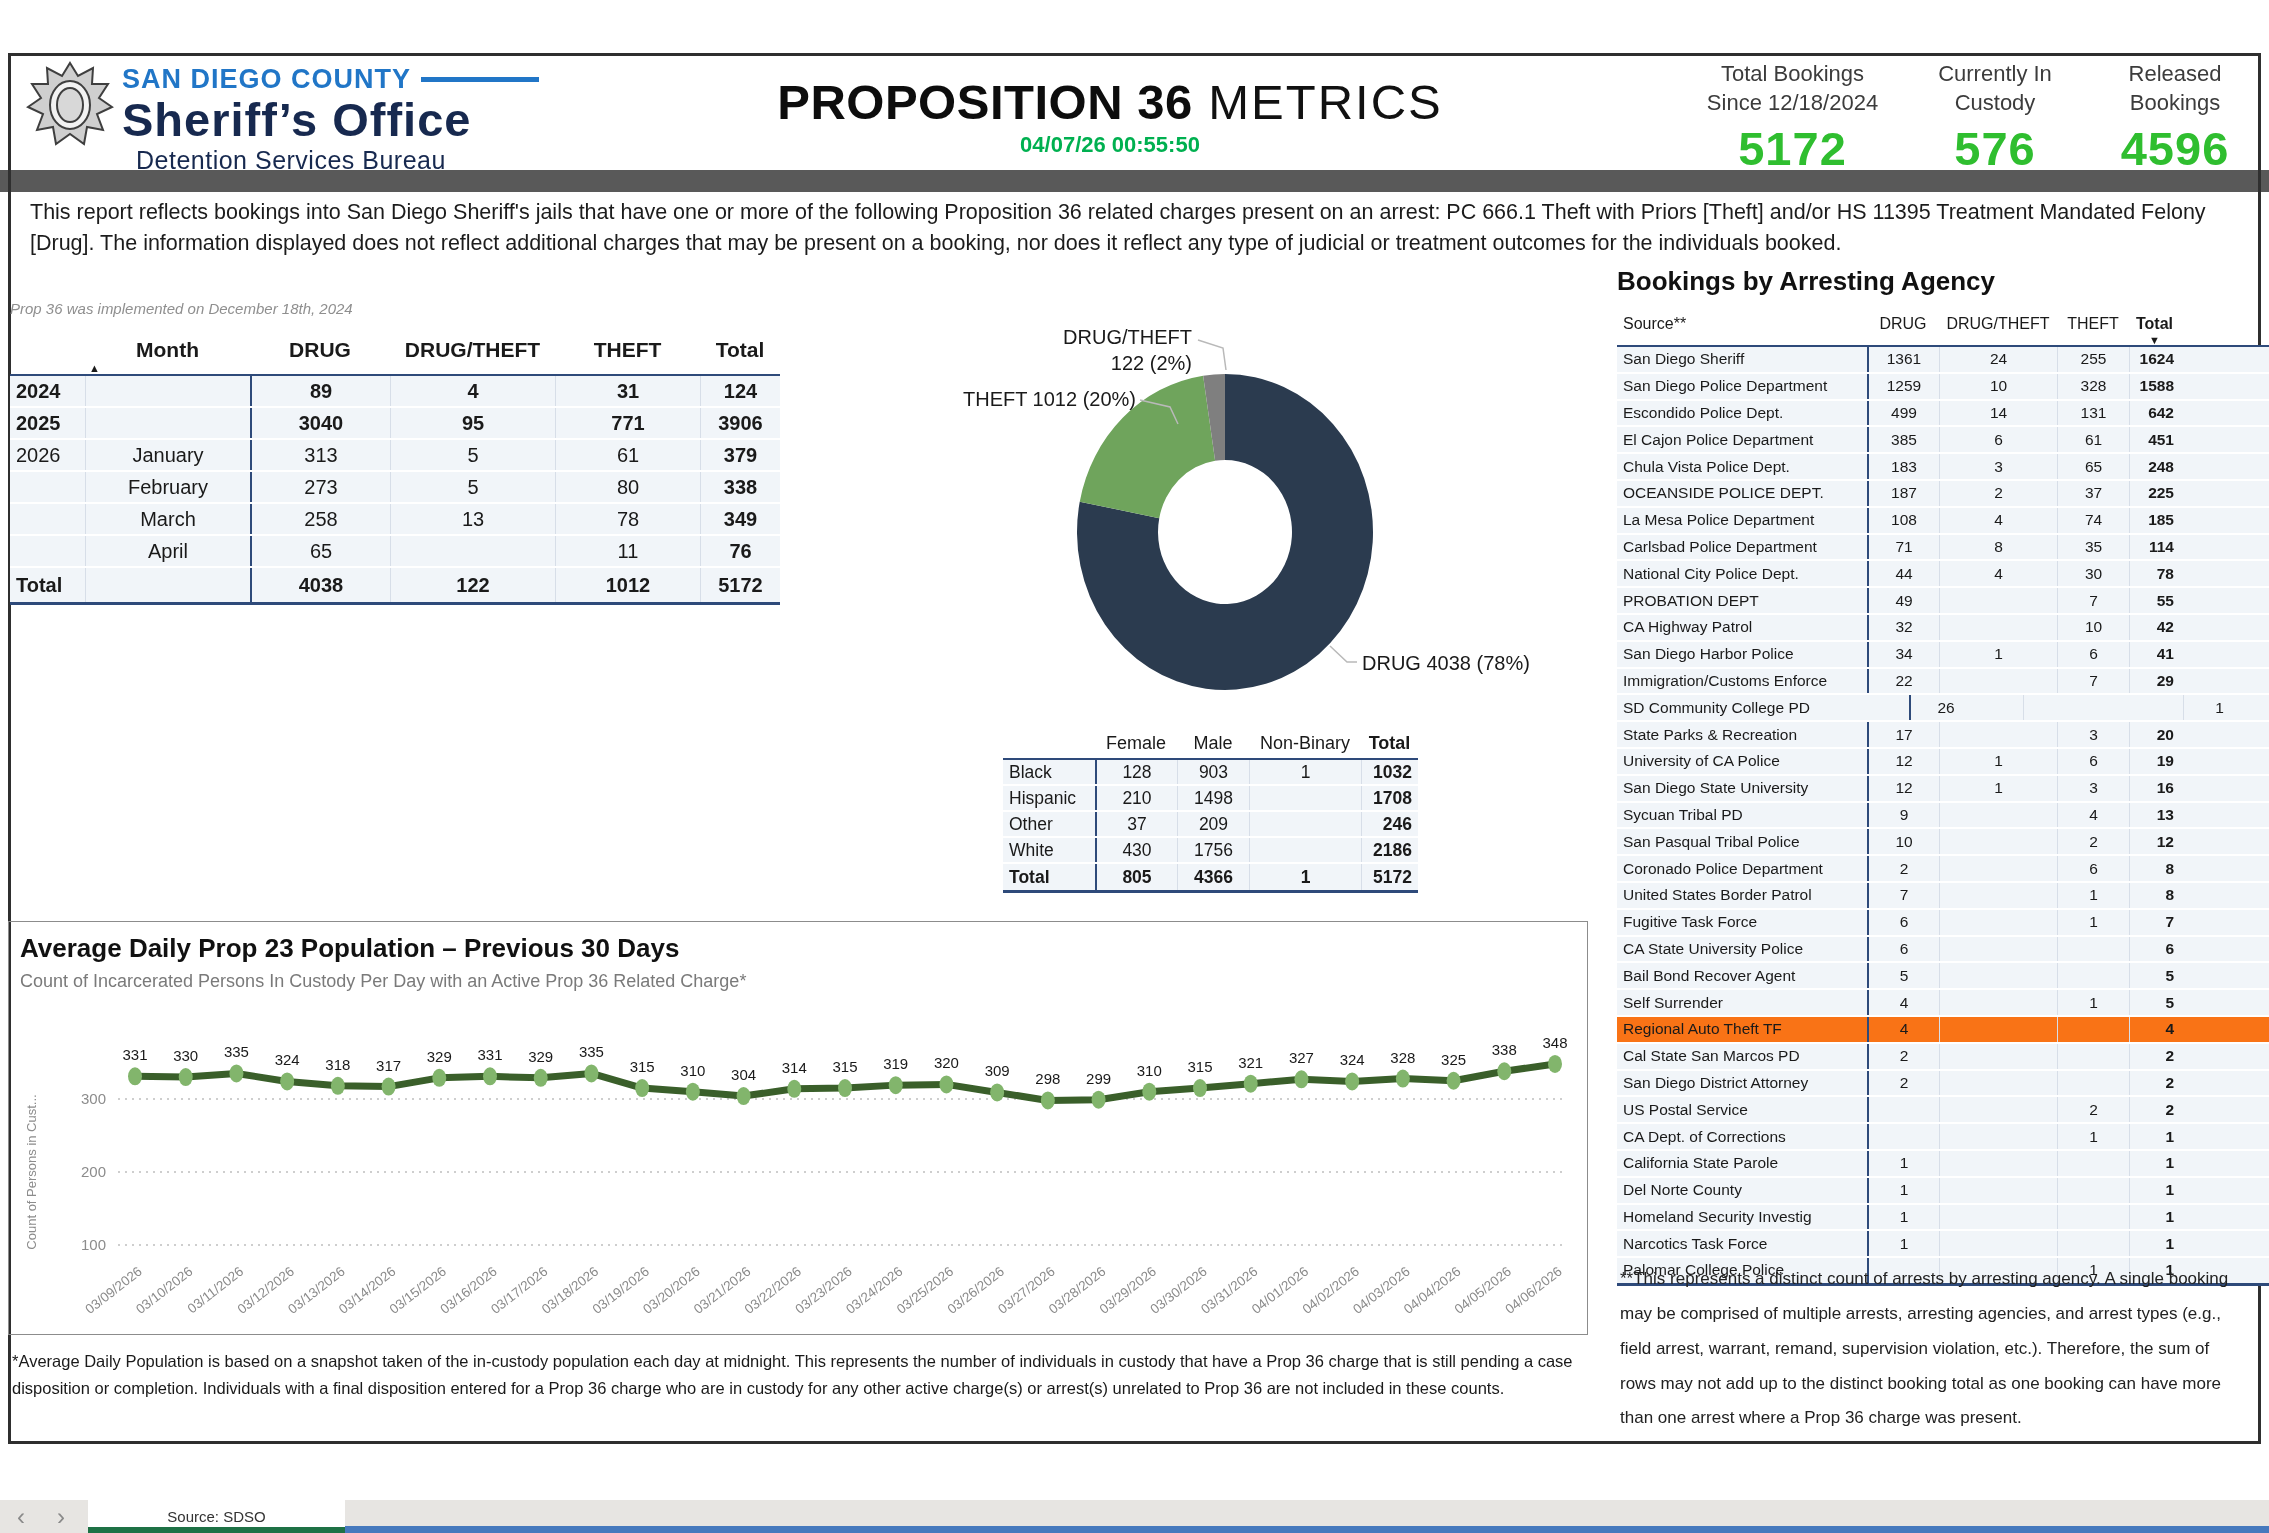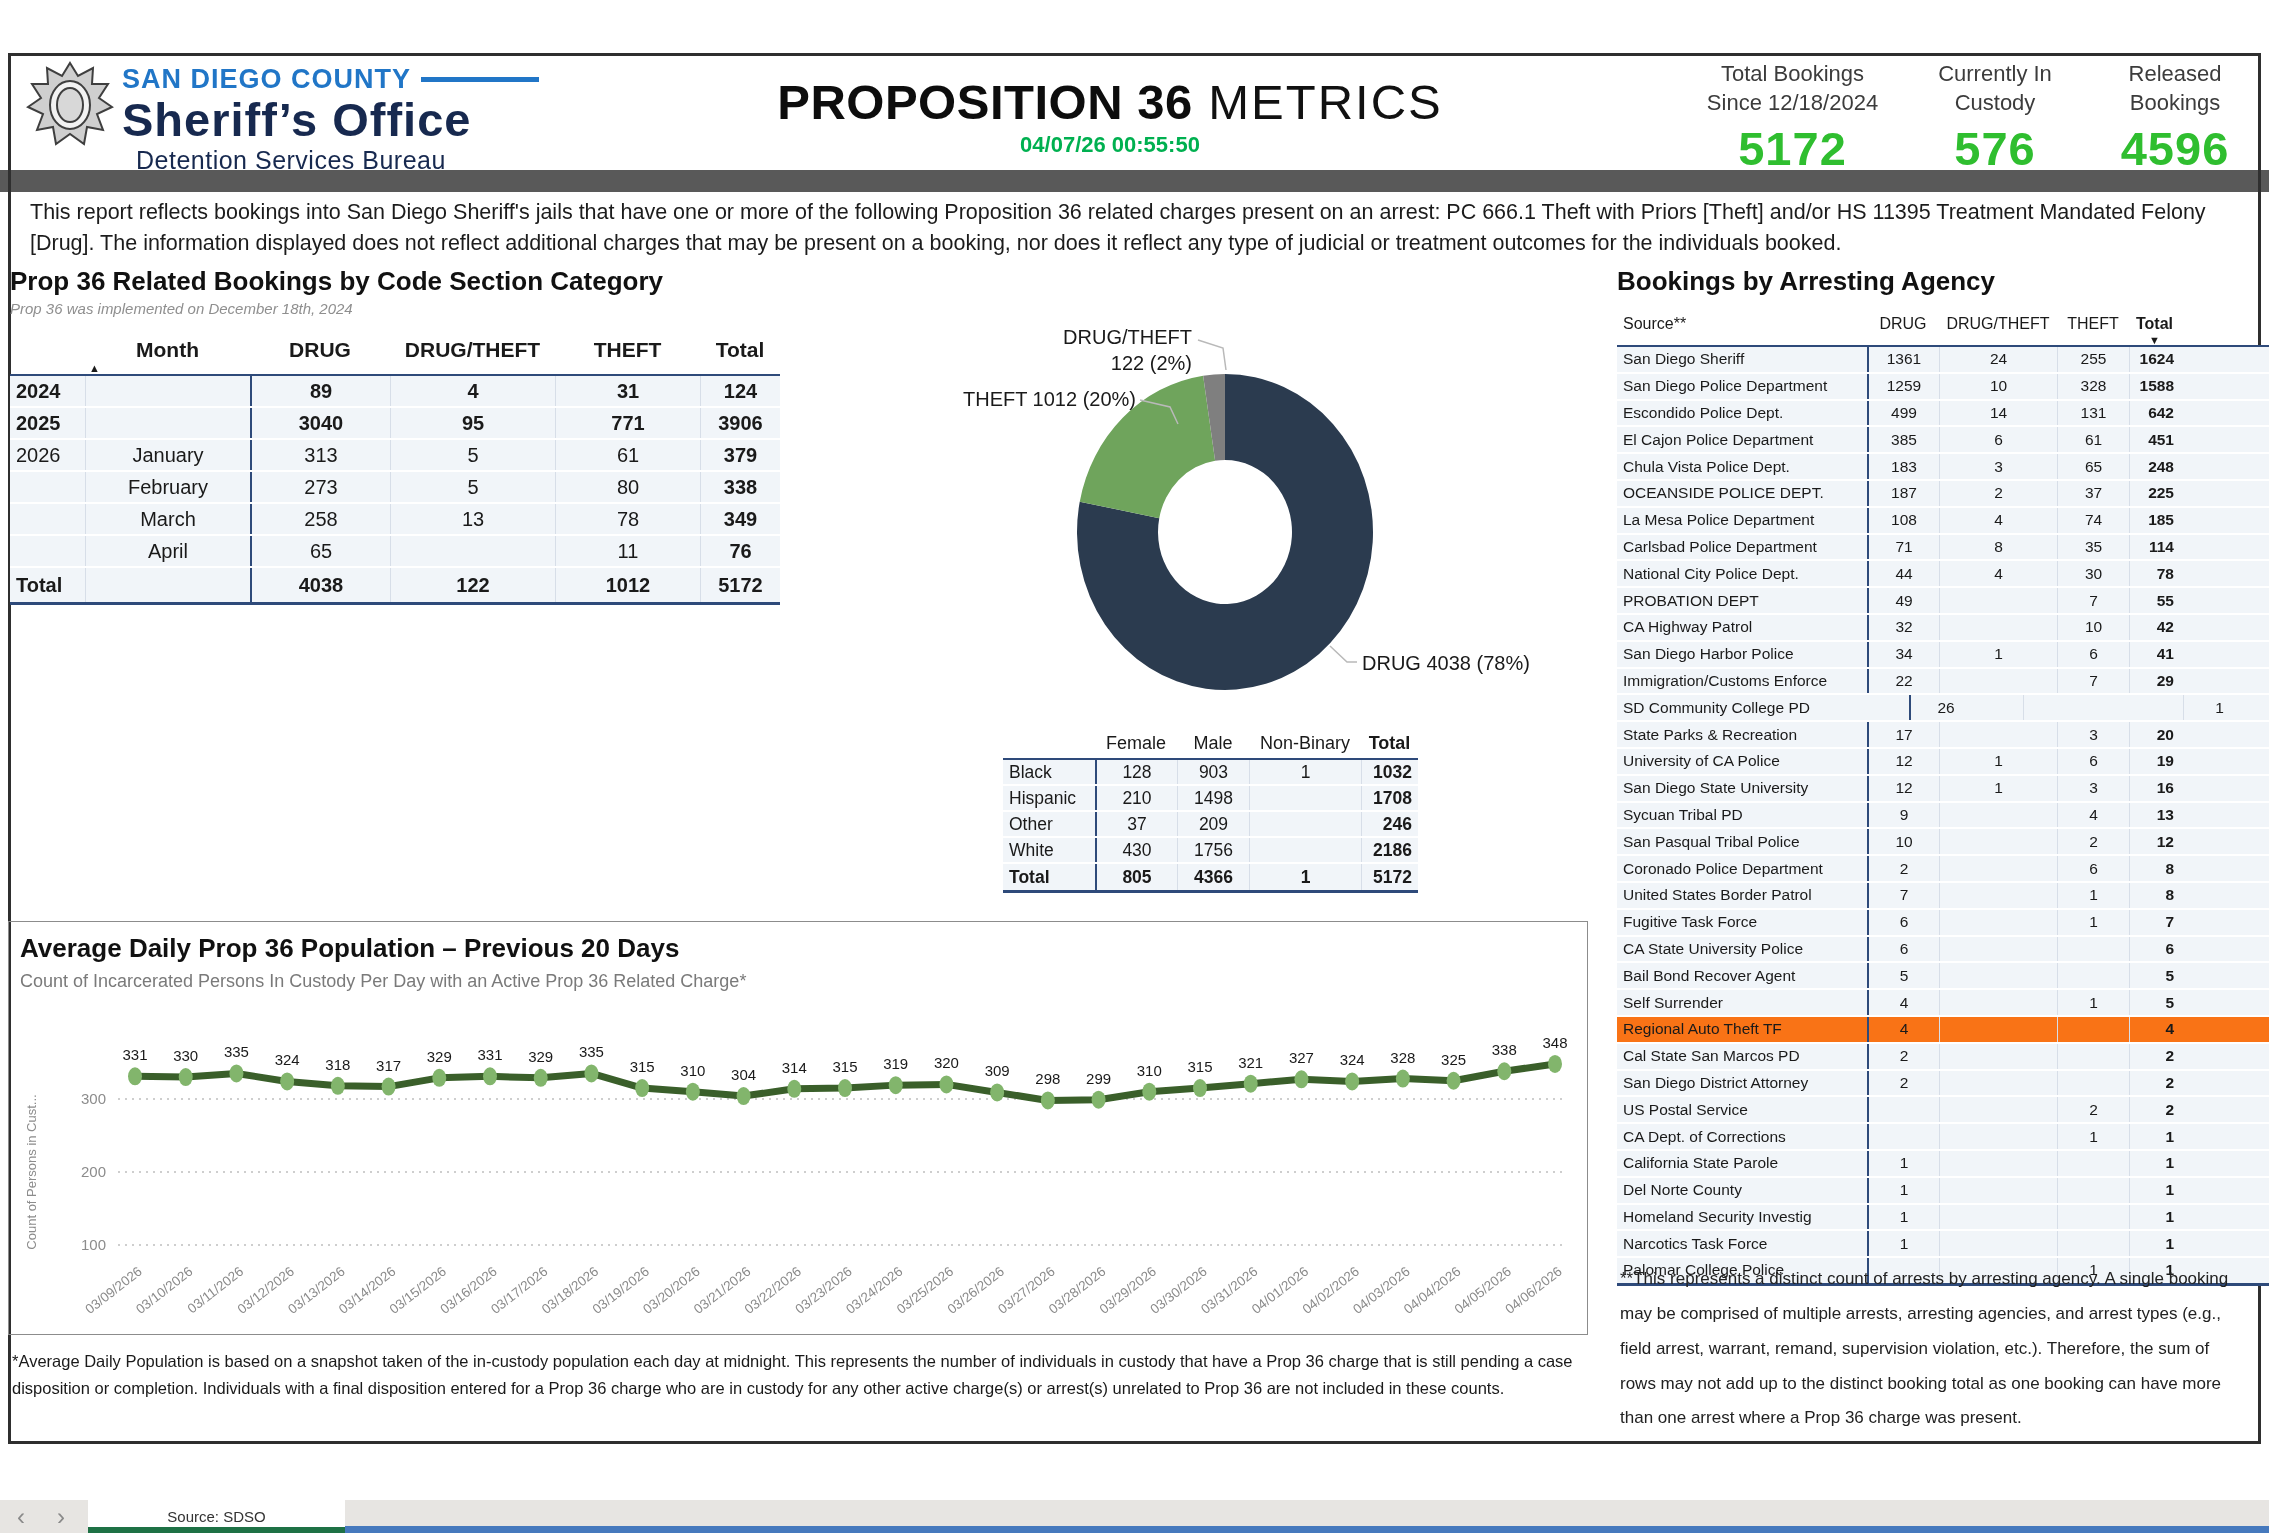--- a/index.html
+++ b/index.html
@@ -83,21 +83,20 @@
     <div class="val">576</div>
   </div>
   <div class="abs stat" style="left:2090px;width:170px;">
     <div class="lbl"><span>Released</span><br>
     <span>Bookings</span></div>
     <div class="val">4596</div>
   </div>
 
   <div class="abs" id="disclaimer">This report reflects bookings into San Diego Sheriff's jails that have one or more of the following Proposition 36 related charges present on an arrest: PC 666.1 Theft with Priors [Theft] and/or HS 11395 Treatment Mandated Felony [Drug]. The information displayed does not reflect additional charges that may be present on a booking, nor does it reflect any type of judicial or treatment outcomes for the individuals booked.</div>
 
-  <div class="abs sec-title" style="left:10px;top:266px;">Prop 36 Related Bookings by Code Section Category</div>
   <div class="abs sec-sub" style="left:10px;top:300px;">Prop 36 was implemented on December 18th, 2024</div>
   <div class="dtable" id="bookings-table" style="left:10px;top:326px;">
       <div style="display: flex; height: 48px; border-bottom: 2px solid rgb(46, 74, 122);">
         <div style="width: 75px; display: flex; align-items: center; position: relative; justify-content: center; padding-left: 0px; font-size: 21px; font-weight: bold; box-sizing: border-box;"></div>
         <div style="width: 165px; display: flex; align-items: center; position: relative; justify-content: center; padding-left: 0px; font-size: 21px; font-weight: bold; box-sizing: border-box;">Month<div style="position: absolute; left: 4px; bottom: 0px; font-size: 11px;">▲</div></div>
         <div style="width: 140px; display: flex; align-items: center; position: relative; justify-content: center; padding-left: 0px; font-size: 21px; font-weight: bold; box-sizing: border-box;">DRUG</div>
         <div style="width: 165px; display: flex; align-items: center; position: relative; justify-content: center; padding-left: 0px; font-size: 21px; font-weight: bold; box-sizing: border-box;">DRUG/THEFT</div>
         <div style="width: 145px; display: flex; align-items: center; position: relative; justify-content: center; padding-left: 0px; font-size: 21px; font-weight: bold; box-sizing: border-box;">THEFT</div>
         <div style="width: 80px; display: flex; align-items: center; position: relative; justify-content: center; padding-left: 0px; font-size: 21px; font-weight: bold; box-sizing: border-box;">Total</div>
       </div>
@@ -468,21 +467,21 @@
         <div style="width: 250px; display: flex; align-items: center; box-sizing: border-box; justify-content: flex-start; padding-left: 6px; padding-right: 0px; font-size: 15.5px; font-weight: normal; border-left: none;">Palomar College Police</div>
         <div style="width: 72px; display: flex; align-items: center; box-sizing: border-box; justify-content: center; padding-left: 0px; padding-right: 0px; font-size: 15.5px; font-weight: normal; border-left: 2px solid rgb(46, 74, 122);"></div>
         <div style="width: 118px; display: flex; align-items: center; box-sizing: border-box; justify-content: center; padding-left: 0px; padding-right: 0px; font-size: 15.5px; font-weight: normal; border-left: 1px solid rgb(215, 222, 232);"></div>
         <div style="width: 72px; display: flex; align-items: center; box-sizing: border-box; justify-content: center; padding-left: 0px; padding-right: 0px; font-size: 15.5px; font-weight: normal; border-left: 1px solid rgb(215, 222, 232);">1</div>
         <div style="width: 51px; display: flex; align-items: center; box-sizing: border-box; justify-content: flex-end; padding-left: 0px; padding-right: 6px; font-size: 15.5px; font-weight: bold; border-left: 1px solid rgb(215, 222, 232);">1</div>
       </div>
     </div>
   <div class="abs" id="footnote-right">**This represents a distinct count of arrests by arresting agency. A single booking may be comprised of multiple arrests, arresting agencies, and arrest types (e.g., field arrest, warrant, remand, supervision violation, etc.). Therefore, the sum of rows may not add up to the distinct booking total as one booking can have more than one arrest where a Prop 36 charge was present.</div>
 
   <div class="abs" id="chart-box"></div>
-  <div class="abs sec-title" id="chart-title">Average Daily Prop 36 Population – Previous 20 Days</div>
+  <div class="abs sec-title" id="chart-title">Average Daily Prop 23 Population – Previous 30 Days</div>
   <div class="abs" id="chart-sub">Count of Incarcerated Persons In Custody Per Day with an Active Prop 36 Related Charge*</div>
   <svg class="abs" id="line-svg" style="left:10px;top:1000px;" width="1570" height="330" viewBox="0 0 1570 330">
       <line x1="108" y1="245" x2="1557" y2="245" stroke="#BFBFBF" stroke-width="1.3" stroke-dasharray="2 5"></line>
       <text x="96" y="250" text-anchor="end" font-size="15" fill="#8c8c8c">100</text>
       <line x1="108" y1="172" x2="1557" y2="172" stroke="#BFBFBF" stroke-width="1.3" stroke-dasharray="2 5"></line>
       <text x="96" y="177" text-anchor="end" font-size="15" fill="#8c8c8c">200</text>
       <line x1="108" y1="99" x2="1557" y2="99" stroke="#BFBFBF" stroke-width="1.3" stroke-dasharray="2 5"></line>
       <text x="96" y="104" text-anchor="end" font-size="15" fill="#8c8c8c">300</text>
       <text transform="rotate(-90 26 172)" x="26" y="172" text-anchor="middle" font-size="13" fill="#8c8c8c">Count of Persons in Cust...</text>
       <polyline points="125,76.37 175.71428571428572,77.1 226.42857142857144,73.45 277.1428571428571,81.48 327.8571428571429,85.86 378.57142857142856,86.59 429.2857142857143,77.83 480,76.37 530.7142857142858,77.83 581.4285714285714,73.45 632.1428571428571,88.05 682.8571428571429,91.7 733.5714285714286,96.08 784.2857142857143,88.78 835,88.05 885.7142857142857,85.13 936.4285714285714,84.4 987.1428571428571,92.43 1037.857142857143,100.46 1088.5714285714284,99.73 1139.2857142857142,91.7 1190,88.05 1240.7142857142858,83.67 1291.4285714285713,79.28999999999999 1342.142857142857,81.48 1392.857142857143,78.56 1443.5714285714287,80.75 1494.2857142857142,71.26 1545,63.96" fill="none" stroke="#3A5F2A" stroke-width="7" stroke-linejoin="round" stroke-linecap="round"></polyline>

